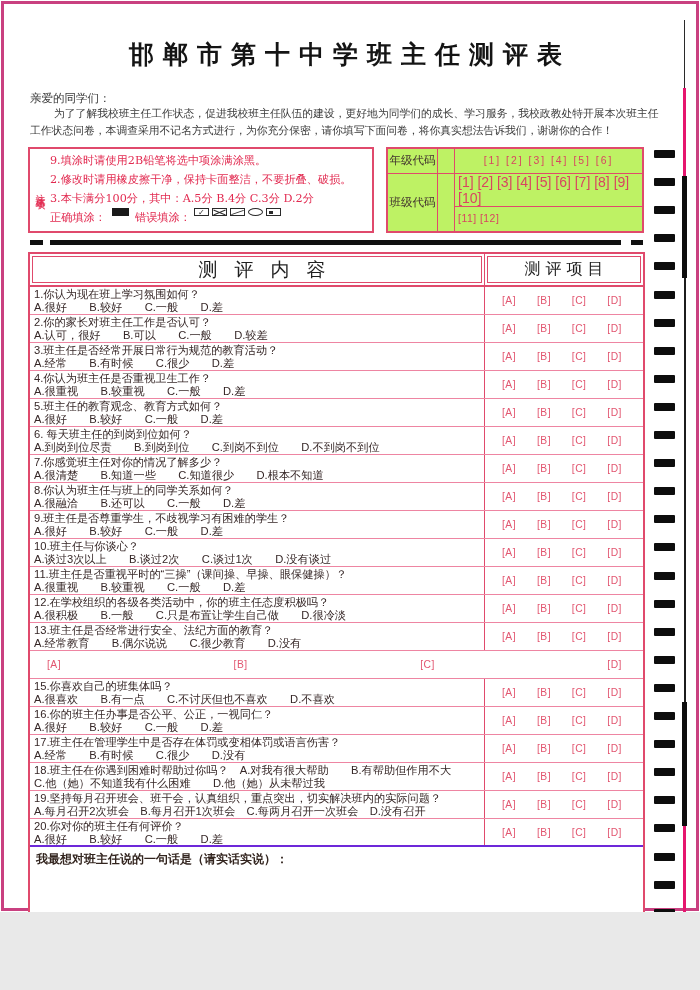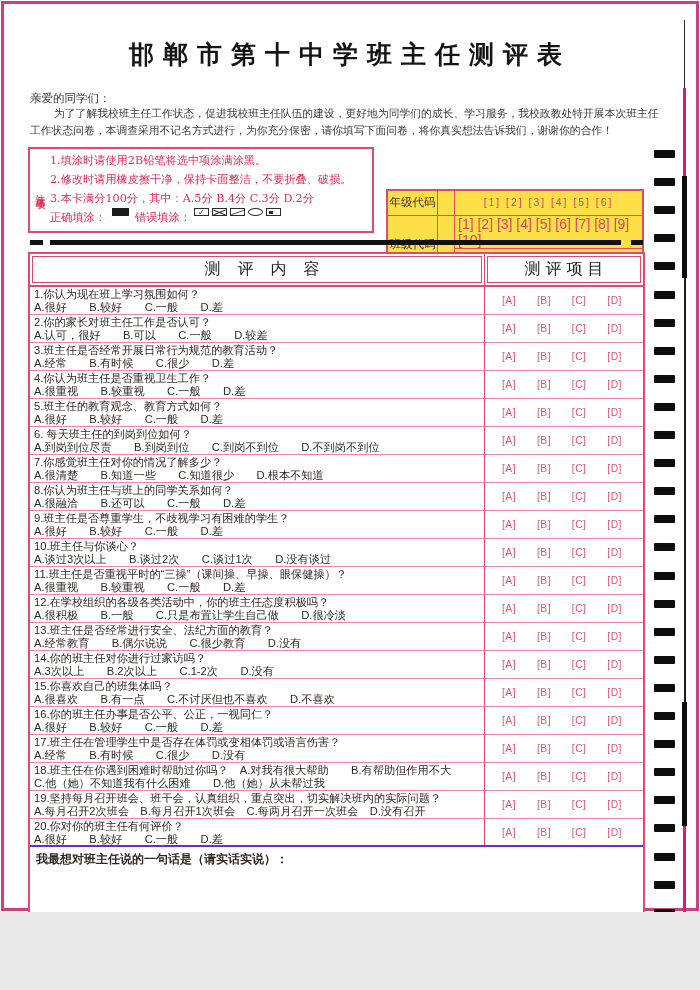--- a/index.html
+++ b/index.html
@@ -33,21 +33,21 @@
          border-top:1px solid #2a2a2a;}
   .wmark.cross::before{transform:rotate(22deg);}
   .wmark.cross::after{transform:rotate(-22deg);}
   .wmark.slash::after{content:"";position:absolute;left:0;right:0;top:50%;
          border-top:1px solid #2a2a2a;transform:rotate(-19deg);}
   .wmark.dot::after{content:"";position:absolute;left:2px;top:2px;width:4px;height:3px;background:#2a2a2a;}
 
   
   .codes{position:absolute;left:386px;top:147px;width:258px;height:86px;box-sizing:border-box;
          border:2px solid #e04a6c;display:grid;grid-template-columns:50px 17px 1fr;
-         grid-template-rows:1fr 1fr 1fr;background:#fde047;margin-top:42px;}
+         grid-template-rows:1fr 1fr 1fr;background:#bef264;}
   .codes>div{display:flex;align-items:center;box-sizing:border-box;}
   .c-label{grid-column:1;justify-content:center;font-size:11.5px;color:#42332e;
            border-right:1px solid #e04a6c;font-family:"DejaVu Serif","Liberation Serif",serif;}
   .c-label.r1{grid-row:1;border-bottom:1px solid #e04a6c;}
   .c-label.r23{grid-row:2/4;}
   .c-gap{grid-column:2;border-right:1px solid #e04a6c;}
   .c-gap.r1{grid-row:1;border-bottom:1px solid #e04a6c;}
   .c-gap.r23{grid-row:2/4;}
   .c-nums{grid-column:3;color:#d84560;font-size:10.4px;padding-left:3px;letter-spacing:.5px;}
   .c-nums.r1{grid-row:1;border-bottom:1px solid #e04a6c;justify-content:center;letter-spacing:2px;padding-left:0;}
@@ -65,21 +65,21 @@
 
   
   .mtable{position:absolute;left:28px;top:252px;width:617px;height:666px;box-sizing:border-box;
           border:2px solid #e04a6c;background:#fff;display:flex;flex-direction:column;}
   .t-header{height:33px;display:flex;border-bottom:2px solid #e04a6c;box-sizing:border-box;flex:none;}
   .th-cell{position:relative;box-sizing:border-box;}
   .th-cell.left{width:455px;border-right:1px solid #e04a6c;}
   .th-cell.right{flex:1;}
   .th-inner{position:absolute;inset:2px;border:1px solid #e04a6c;display:flex;align-items:center;
             justify-content:center;color:#1f1f1f;}
-  .th-cell.left .th-inner{font-size:16px;letter-spacing:17px;padding-left:27px;font-family:Liberation Serif, serif;}
+  .th-cell.left .th-inner{font-size:19px;letter-spacing:17px;padding-left:27px;font-family:Liberation Serif, serif;}
   .th-cell.right .th-inner{font-size:16px;letter-spacing:5px;padding-left:5px;}
 
   .q-rows{flex:none;display:flex;flex-direction:column;}
   .q-row{height:28px;box-sizing:border-box;display:flex;border-bottom:1.4px solid #ee85a2;}
   .q-row:last-child{border-bottom:2px solid #6d28d9;}
   .q-cell{width:455px;box-sizing:border-box;border-right:1px solid #e04a6c;
           padding:1px 2px 0 4px;overflow:hidden;}
   .q-text,.q-opts{font-size:11.2px;line-height:13px;color:#362727;white-space:nowrap;}
   .a-cell{flex:1;display:flex;align-items:center;justify-content:space-between;
           padding:0 21px 0 17px;}
@@ -108,21 +108,21 @@
 <div class="sheet">
   <div class="frame"></div>
 
   <h1 class="title">邯郸市第十中学班主任测评表</h1>
   <div class="greeting">亲爱的同学们：</div>
   <div class="intro">为了了解我校班主任工作状态，促进我校班主任队伍的建设，更好地为同学们的成长、学习服务，我校政教处特开展本次班主任工作状态问卷，本调查采用不记名方式进行，为你充分保密，请你填写下面问卷，将你真实想法告诉我们，谢谢你的合作！</div>
 
   <div class="notice">
     <div class="notice-label">注意事项</div>
     <div class="notice-body">
-      <div>1.填涂时请使用2B铅笔将选中项涂满涂黑。</div>
+      <div>9.填涂时请使用2B铅笔将选中项涂满涂黑。</div>
       <div>2.修改时请用橡皮擦干净，保持卡面整洁，不要折叠、破损。</div>
       <div>3.本卡满分100分，其中：A.5分  B.4分  C.3分  D.2分</div>
       <div class="fill-line">
         <span>正确填涂：</span>
         <span class="cmark"></span>
         <span>错误填涂：</span>
         <span class="wmark check"></span>
         <span class="wmark cross"></span>
         <span class="wmark slash"></span>
         <span class="wmark oval"></span>
@@ -318,24 +318,20 @@
     </div>
     <div class="a-cell">
             <span class="bubble">[A]</span>
             <span class="bubble">[B]</span>
             <span class="bubble">[C]</span>
             <span class="bubble">[D]</span>
           </div>
   </div>
 
   <div class="q-row">
-    <div class="q-cell">
-      <div class="q-text">14.你的班主任对你进行过家访吗？</div>
-      <div class="q-opts">A.3次以上　　B.2次以上　　C.1-2次　　D.没有</div>
-    </div>
     <div class="a-cell">
             <span class="bubble">[A]</span>
             <span class="bubble">[B]</span>
             <span class="bubble">[C]</span>
             <span class="bubble">[D]</span>
           </div>
   </div>
 
   <div class="q-row">
     <div class="q-cell">

